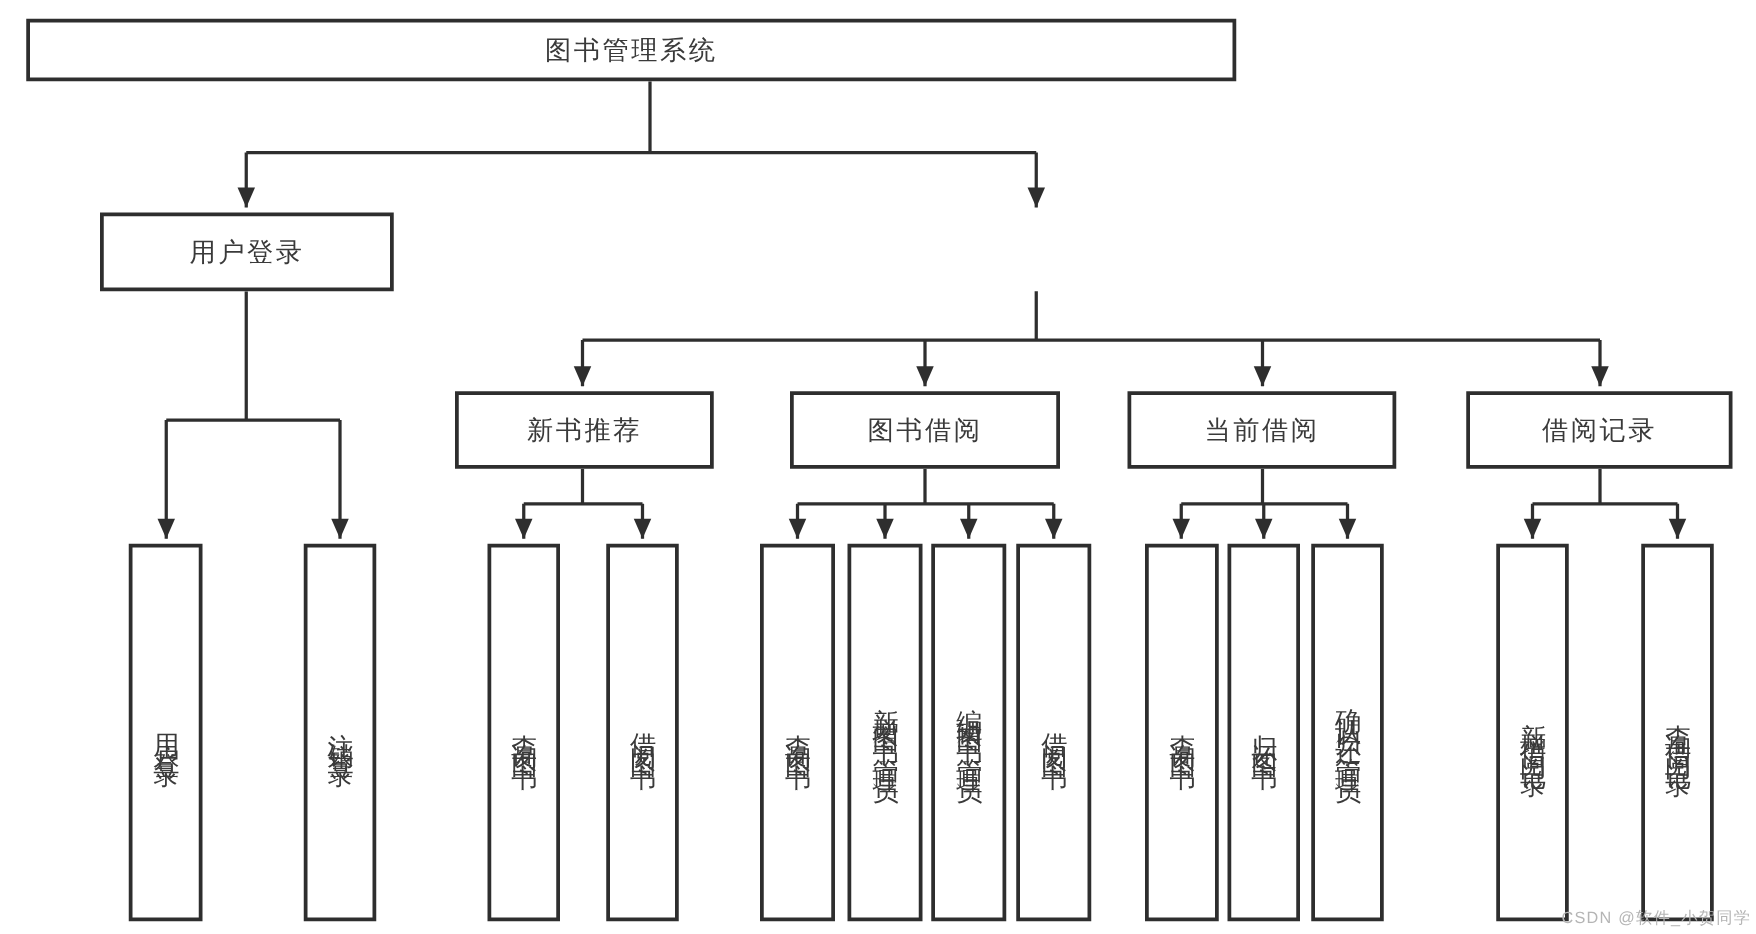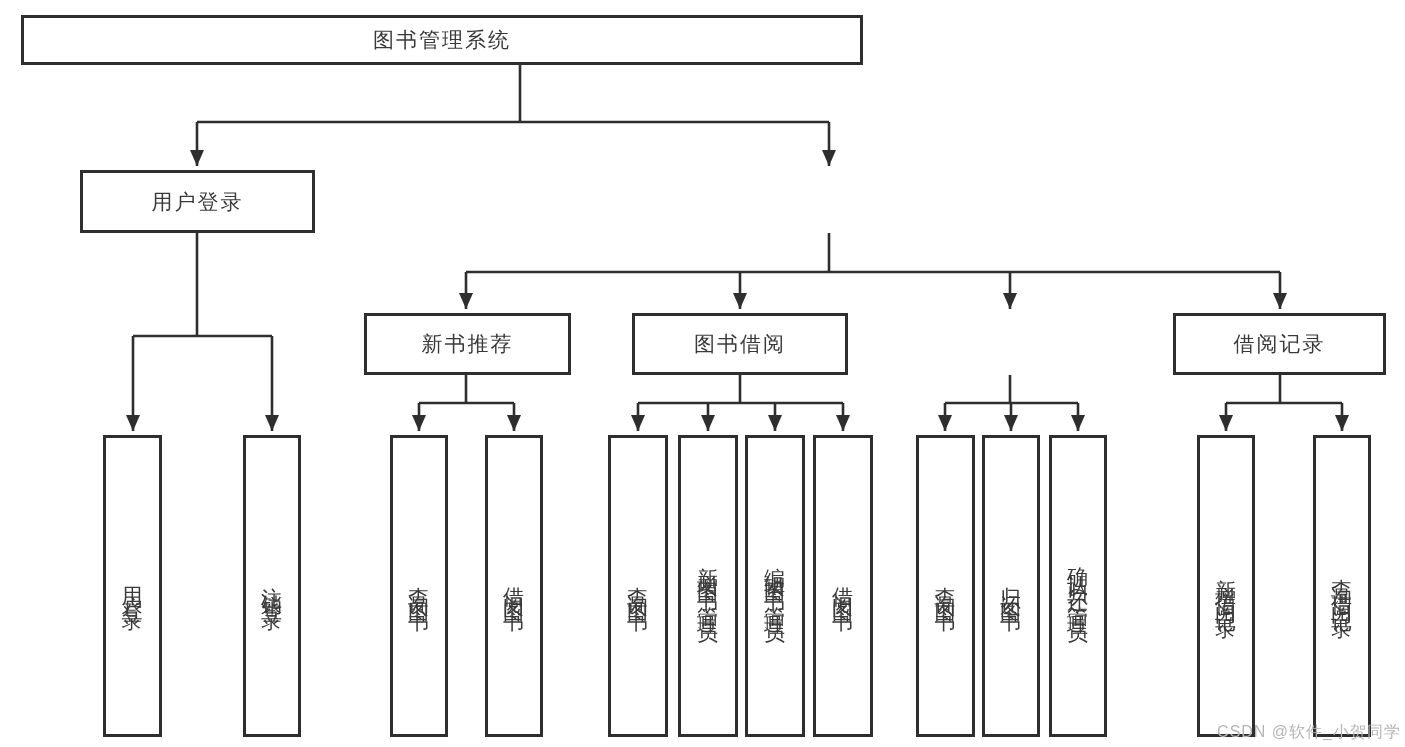--- a/index.html
+++ b/index.html
@@ -49,21 +49,21 @@
     text-orientation: mixed;
     letter-spacing: 8px;
     line-height: 1;
     white-space: normal;
   }
   .watermark {
     position: absolute;
     right: 4px;
     bottom: 4px;
     color: var(--watermark);
-    font-size: 16px;
+    font-size: 13px;
     letter-spacing: 1px;
     z-index: 5;
   }
 </style>
 </head>
 <body>
 
 <div class="canvas">
 
   <svg class="connectors" viewBox="0 0 1405 747">
@@ -121,34 +121,37 @@
     </g>
 
     <g>
       <path class="wire" d="M1280,375 L1280,403"></path>
       <path class="wire" d="M1226,403 L1342,403"></path>
       <path class="wire" d="M1226,403 L1226,431" marker-end="url(#ah)"></path>
       <path class="wire" d="M1342,403 L1342,431" marker-end="url(#ah)"></path>
     </g>
   </svg>
 
-  <div class="box h" style="left:21px; top:15px; width:842px; height:50px;">
+  <div class="box h" style="left:21px; top:15px; width:968px; height:50px;">
     <span class="lbl">图书管理系统</span>
   </div>
 
   <div class="box h" style="left:80px; top:170px; width:235px; height:63px;">
     <span class="lbl">用户登录</span>
   </div>
 
   <div class="box h" style="left:364px; top:313px; width:207px; height:62px;">
     <span class="lbl">新书推荐</span>
   </div>
   <div class="box h" style="left:632px; top:313px; width:216px; height:62px;">
     <span class="lbl">图书借阅</span>
   </div>
+  <div class="box h" style="left:902px; top:313px; width:215px; height:62px;">
+    <span class="lbl">当前借阅</span>
+  </div>
   <div class="box h" style="left:1173px; top:313px; width:213px; height:62px;">
     <span class="lbl">借阅记录</span>
   </div>
 
   <div class="box v" style="left:103px; top:435px; width:59px; height:302px;">
     <span class="lbl">用户登录</span>
   </div>
   <div class="box v" style="left:243px; top:435px; width:58px; height:302px;">
     <span class="lbl">注销登录</span>
   </div>

